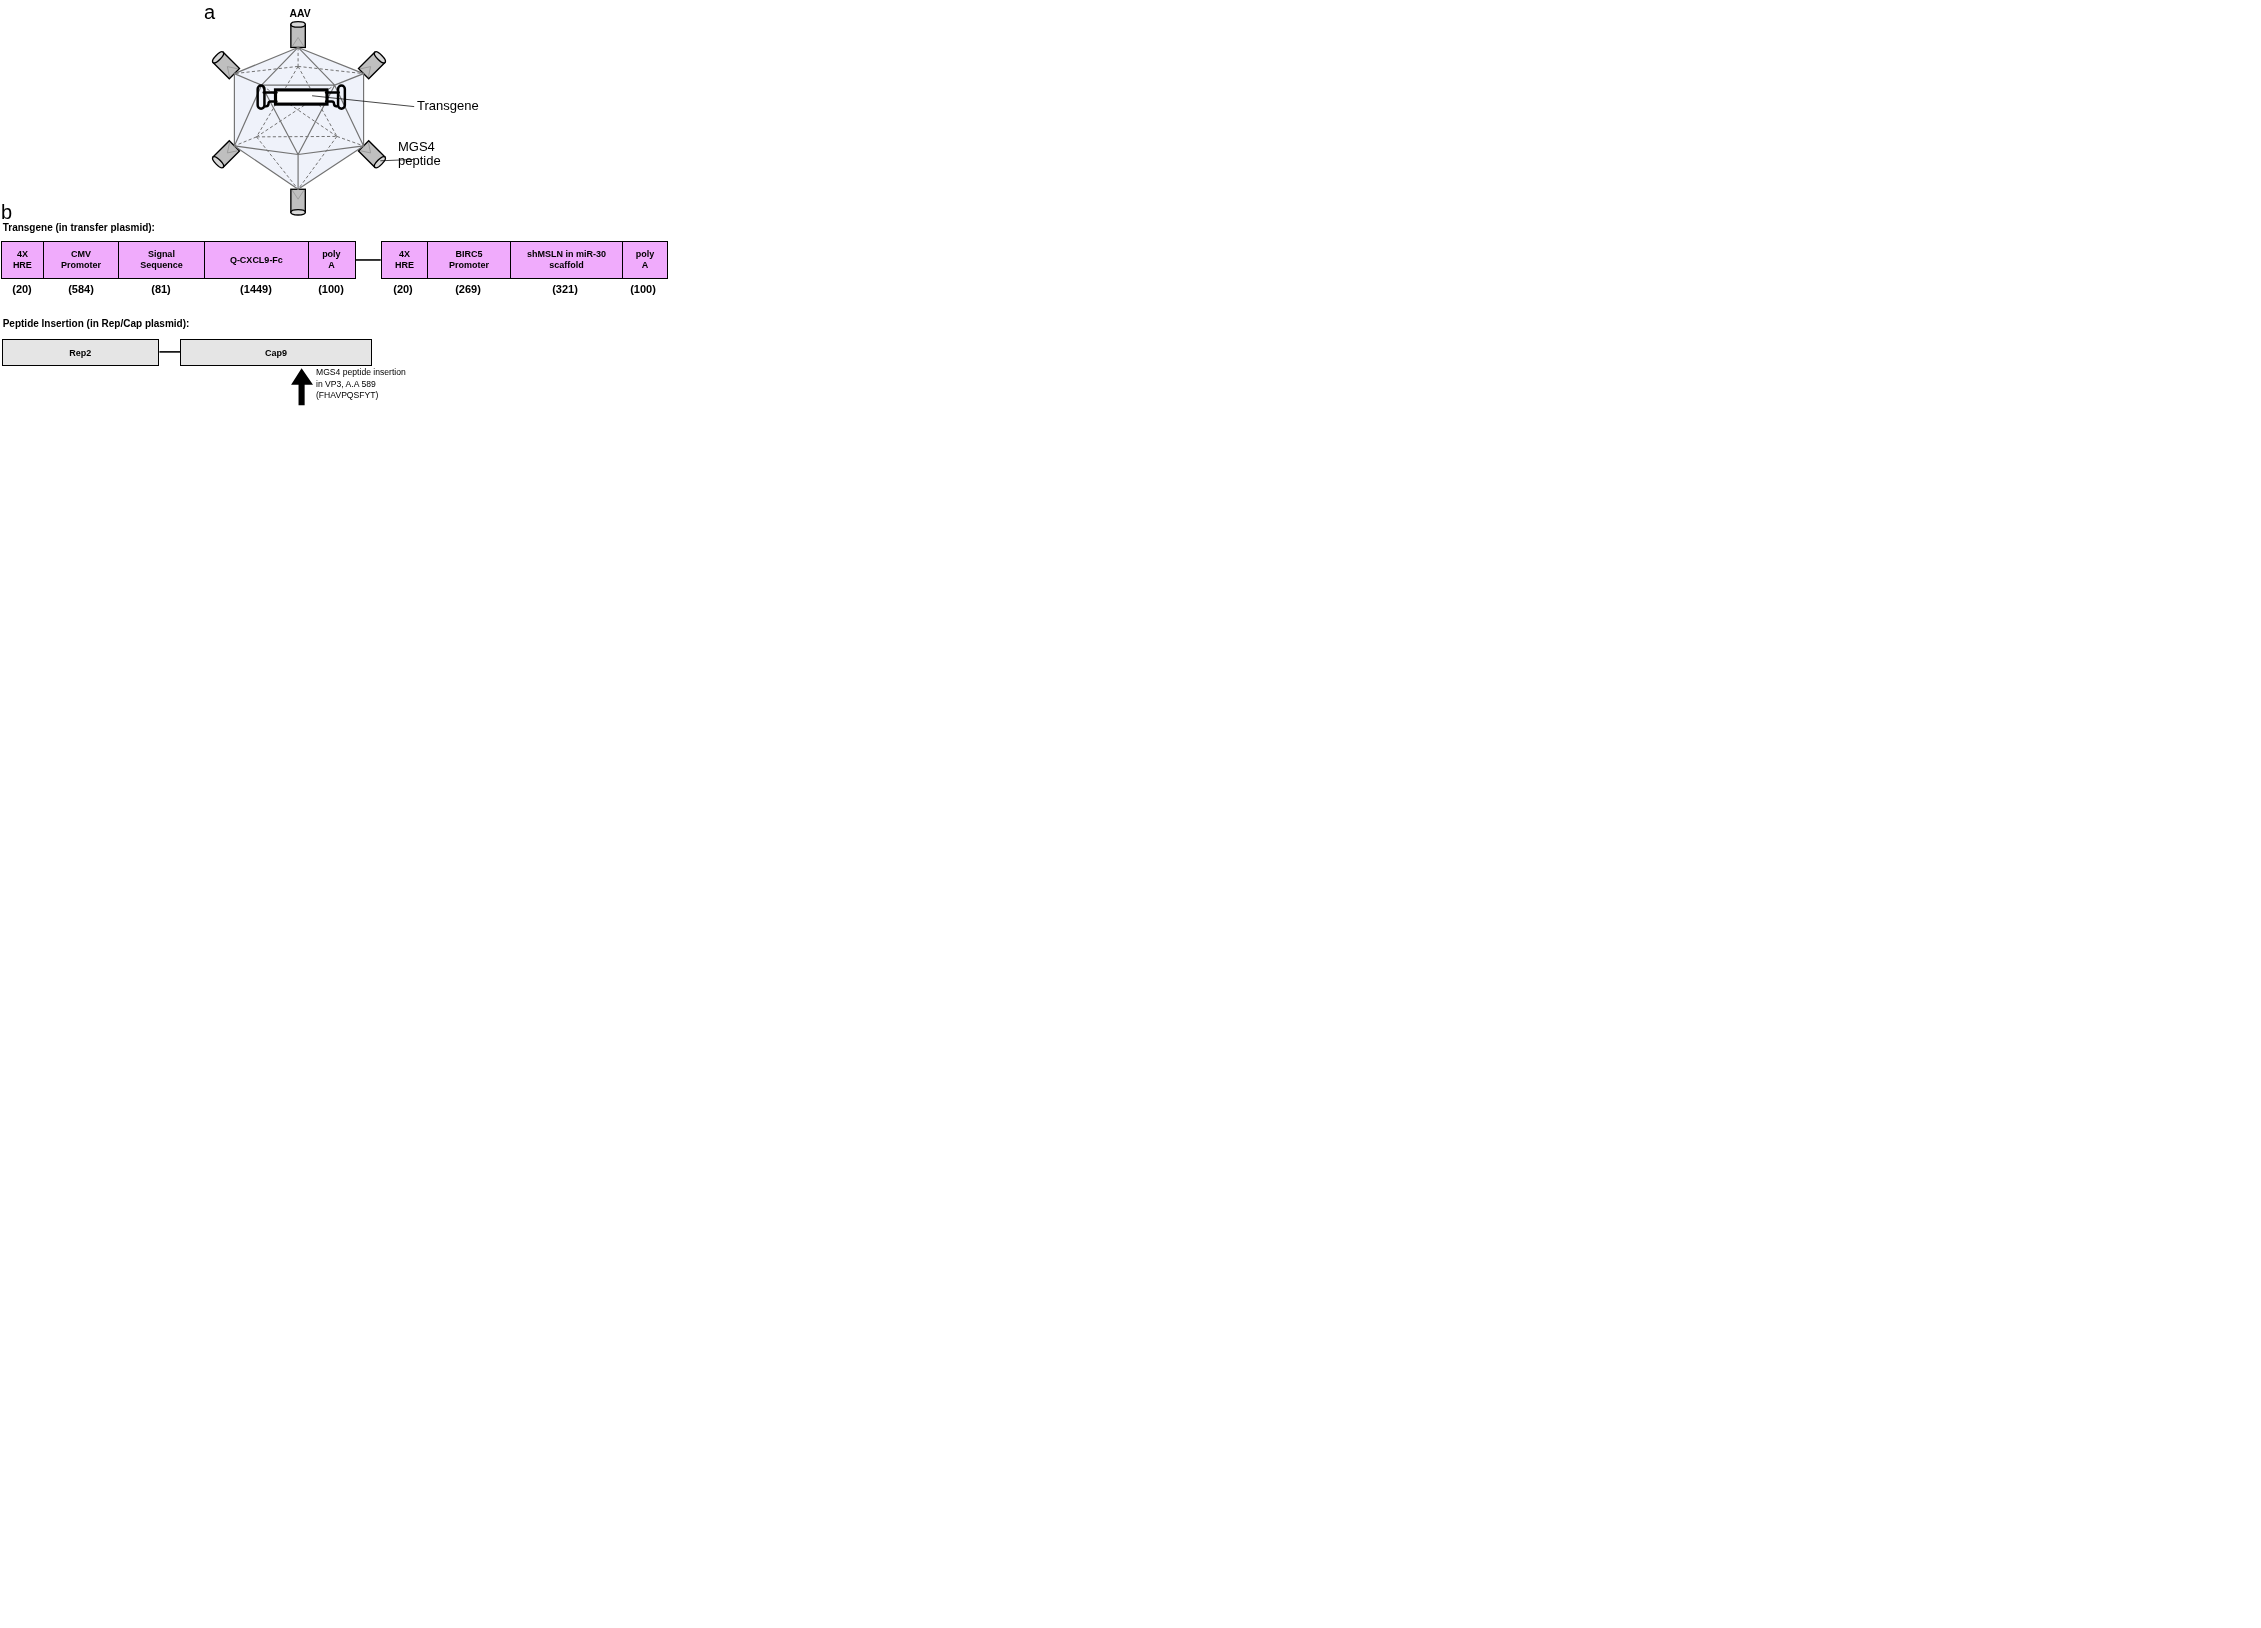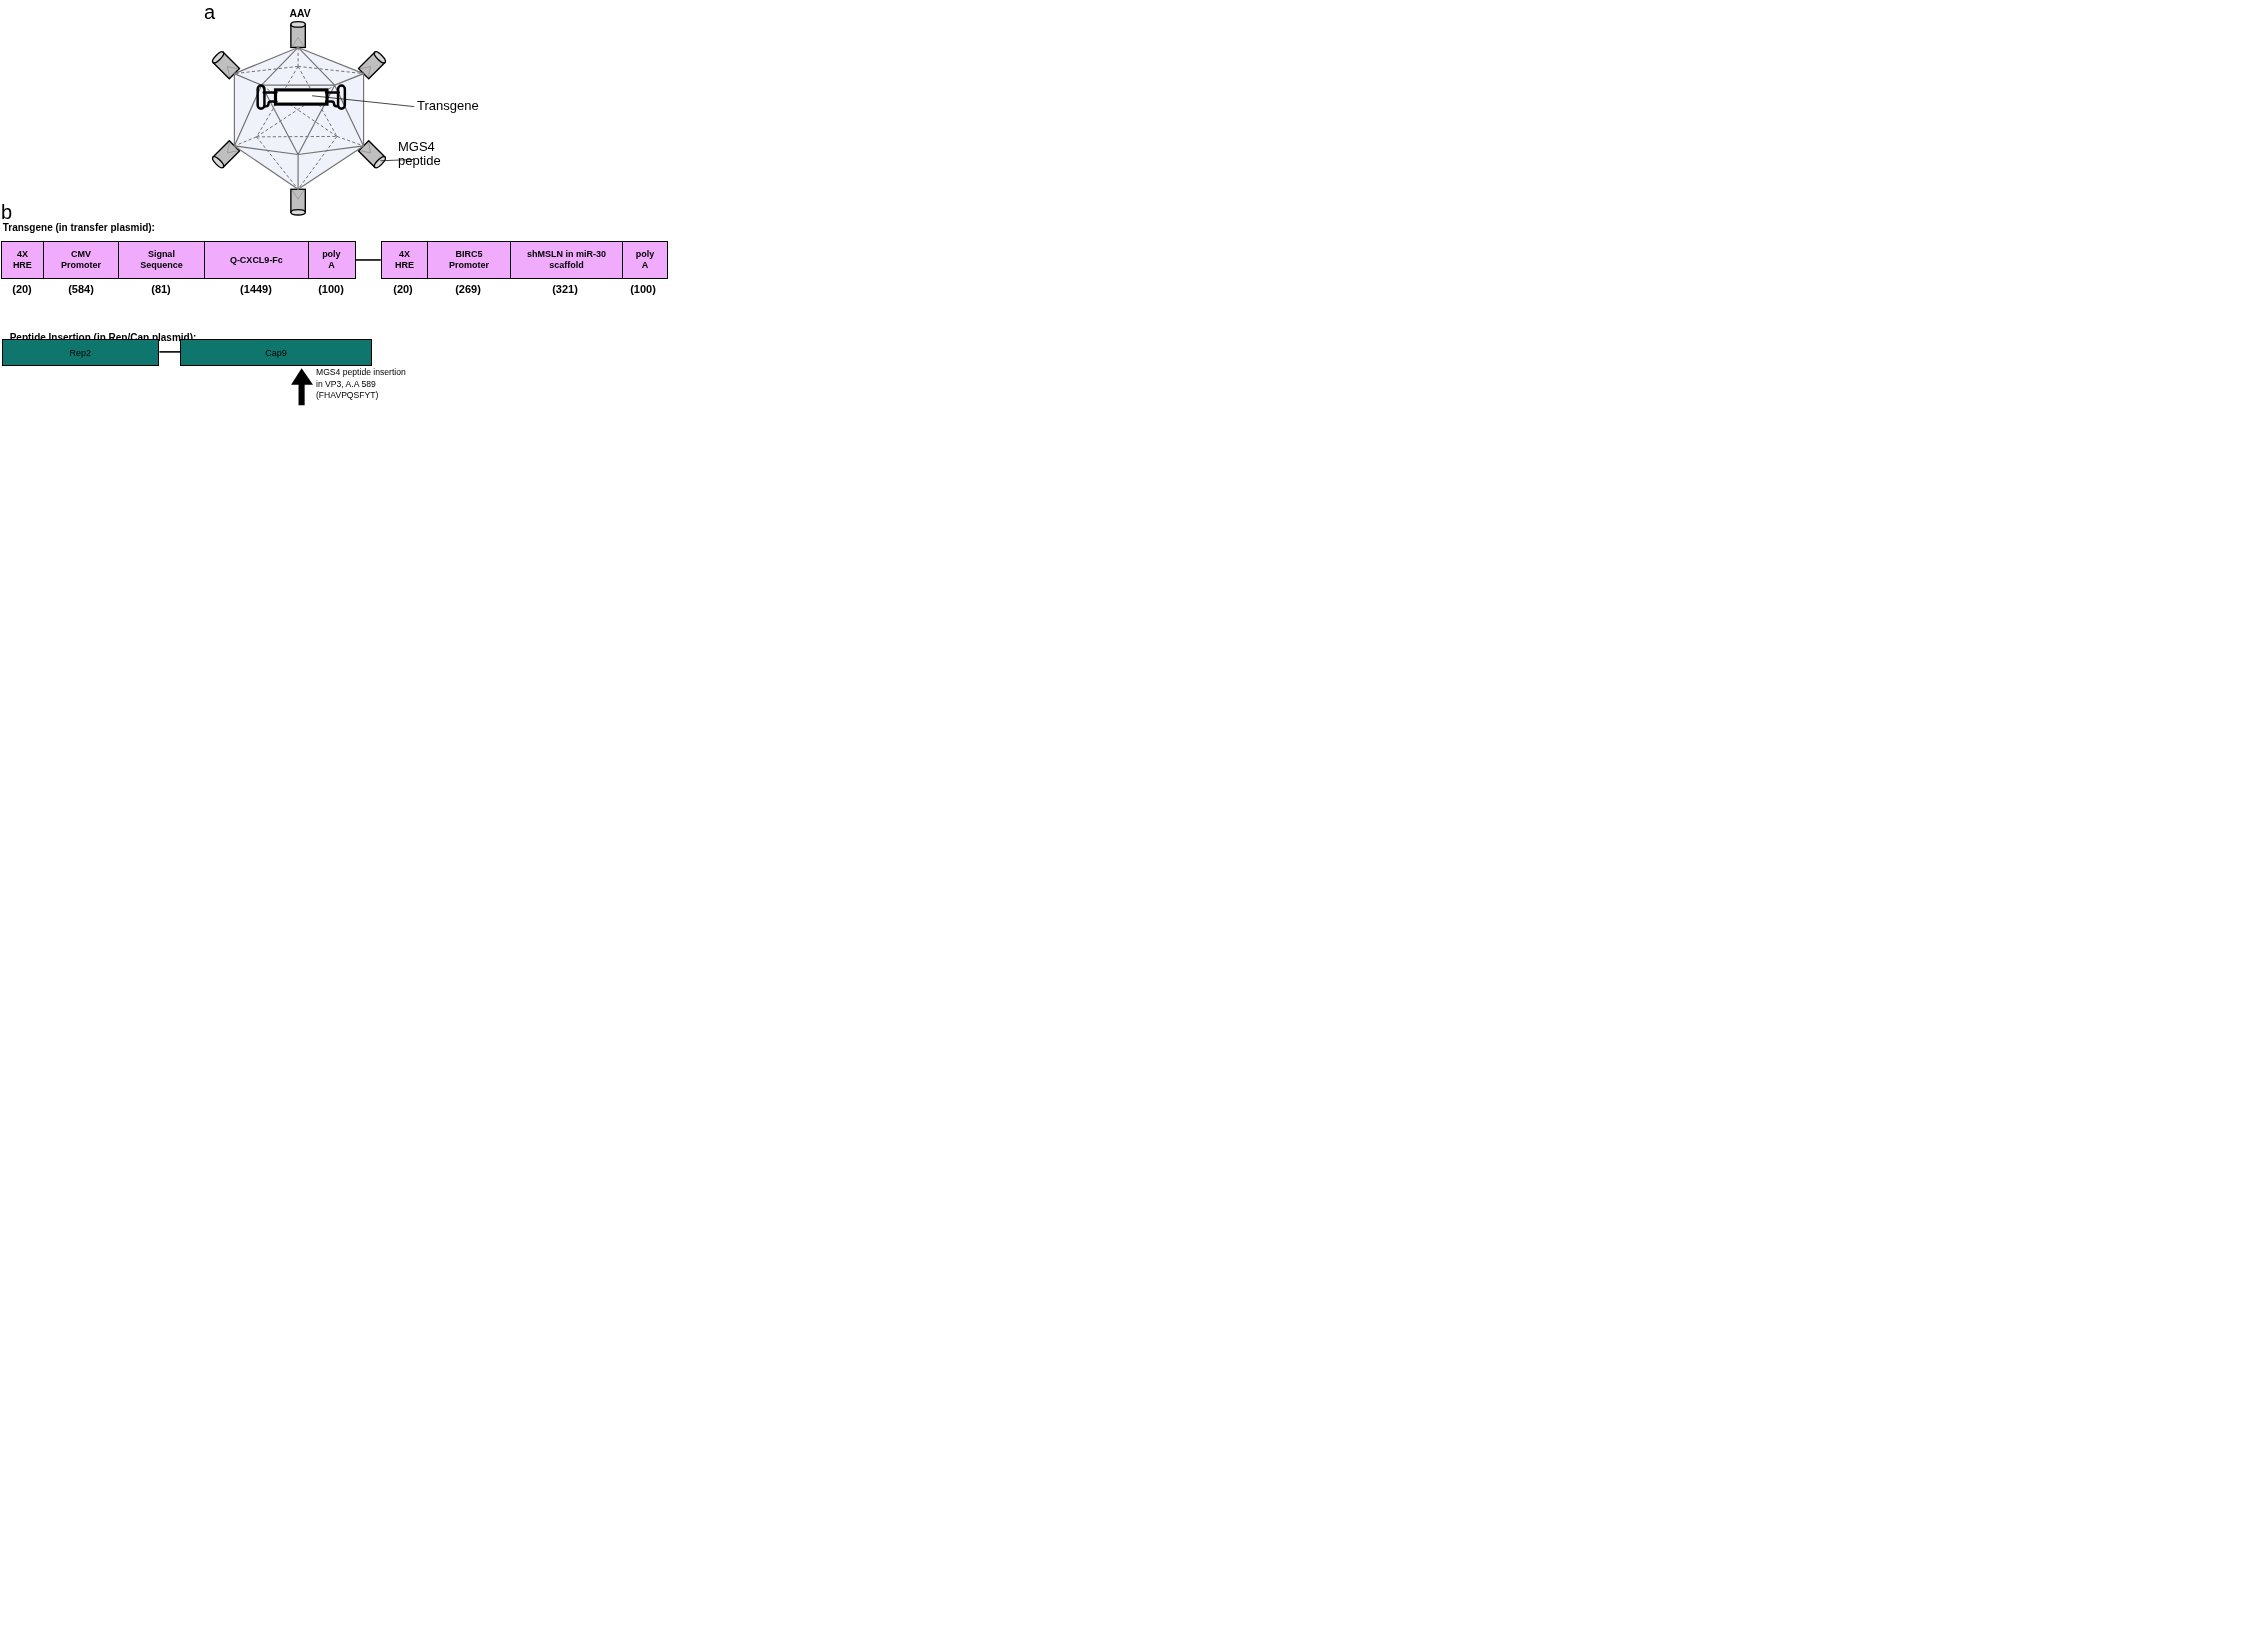--- a/index.html
+++ b/index.html
@@ -10,21 +10,21 @@
   .fig-title{font-size:10.4px;font-weight:700;line-height:1;}
   .callout{font-size:13px;font-weight:400;line-height:14px;white-space:nowrap;}
   .section-title{font-size:10px;font-weight:700;white-space:nowrap;}
   .construct{display:flex;border:1.4px solid #000;background:#f0abfc;box-sizing:border-box;}
   .seg{display:flex;flex-direction:column;align-items:center;justify-content:center;
        border-right:1.4px solid #000;box-sizing:border-box;text-align:center;}
   .seg:last-child{border-right:none;}
   .seg span{font-size:9px;font-weight:700;line-height:11px;white-space:nowrap;}
   .size-label{font-size:11px;font-weight:700;transform:translateX(-50%);white-space:nowrap;}
   .plain-box{border:1.4px solid #000;box-sizing:border-box;display:flex;align-items:center;
-       justify-content:center;font-size:9px;font-weight:400;background:#0f766e;}
+       justify-content:center;font-size:9px;font-weight:700;background:#e5e5e5;}
   .note-line{font-size:8.6px;font-weight:400;line-height:11.5px;white-space:nowrap;}
   svg{position:absolute;left:0;top:0;}
 </style>
 </head>
 <body>
 
 <div id="page">
 
   <svg width="668" height="407" viewBox="0 0 1477 901">
 
@@ -167,21 +167,21 @@
       <span>poly</span>
       <span>A</span>
     </div>
   </div>
 
   <div class="abs size-label" style="left:403px;top:283px;">(20)</div>
   <div class="abs size-label" style="left:468px;top:283px;">(269)</div>
   <div class="abs size-label" style="left:565px;top:283px;">(321)</div>
   <div class="abs size-label" style="left:643px;top:283px;">(100)</div>
 
-  <div class="abs section-title" style="left:2.7px;top:332px;margin-left:7px;">Peptide Insertion (in Rep/Cap plasmid):</div>
+  <div class="abs section-title" style="left:2.7px;top:318px;">Peptide Insertion (in Rep/Cap plasmid):</div>
 
   <div class="abs plain-box" style="left:1.8px;top:339px;width:157px;height:27px;">Rep2</div>
   <div class="abs plain-box" style="left:180px;top:339px;width:192px;height:27px;">Cap9</div>
 
   <div class="abs" style="left:316px;top:367px;">
     <div class="note-line">MGS4 peptide insertion</div>
     <div class="note-line">in VP3, A.A 589</div>
     <div class="note-line">(FHAVPQSFYT)</div>
   </div>
 

